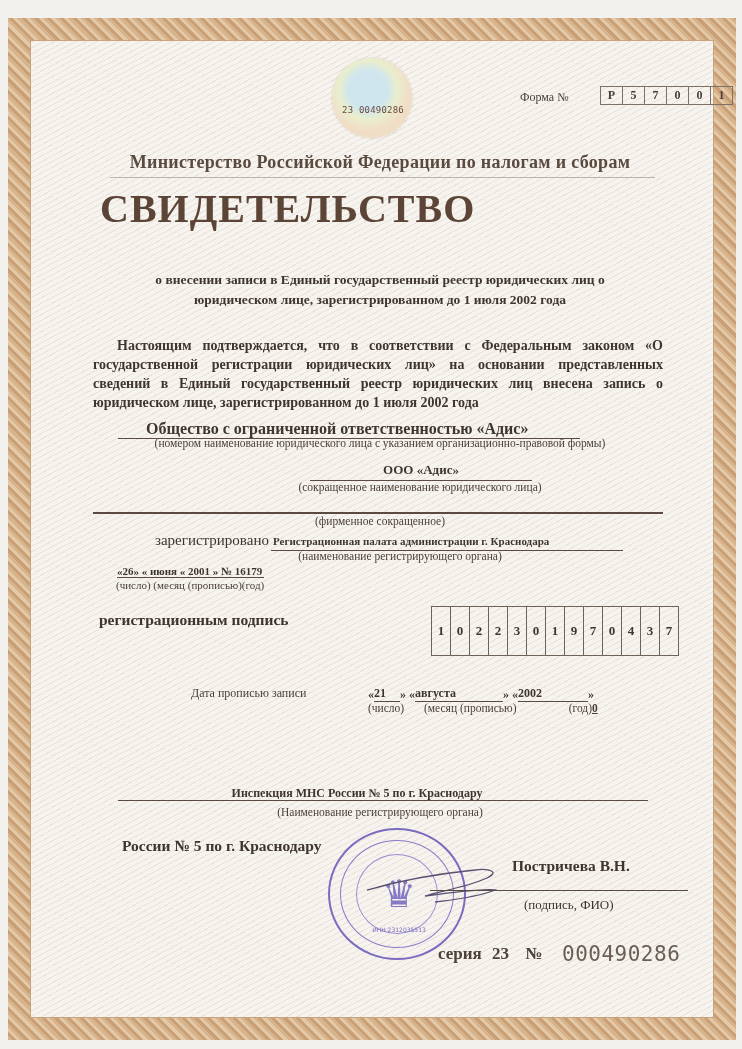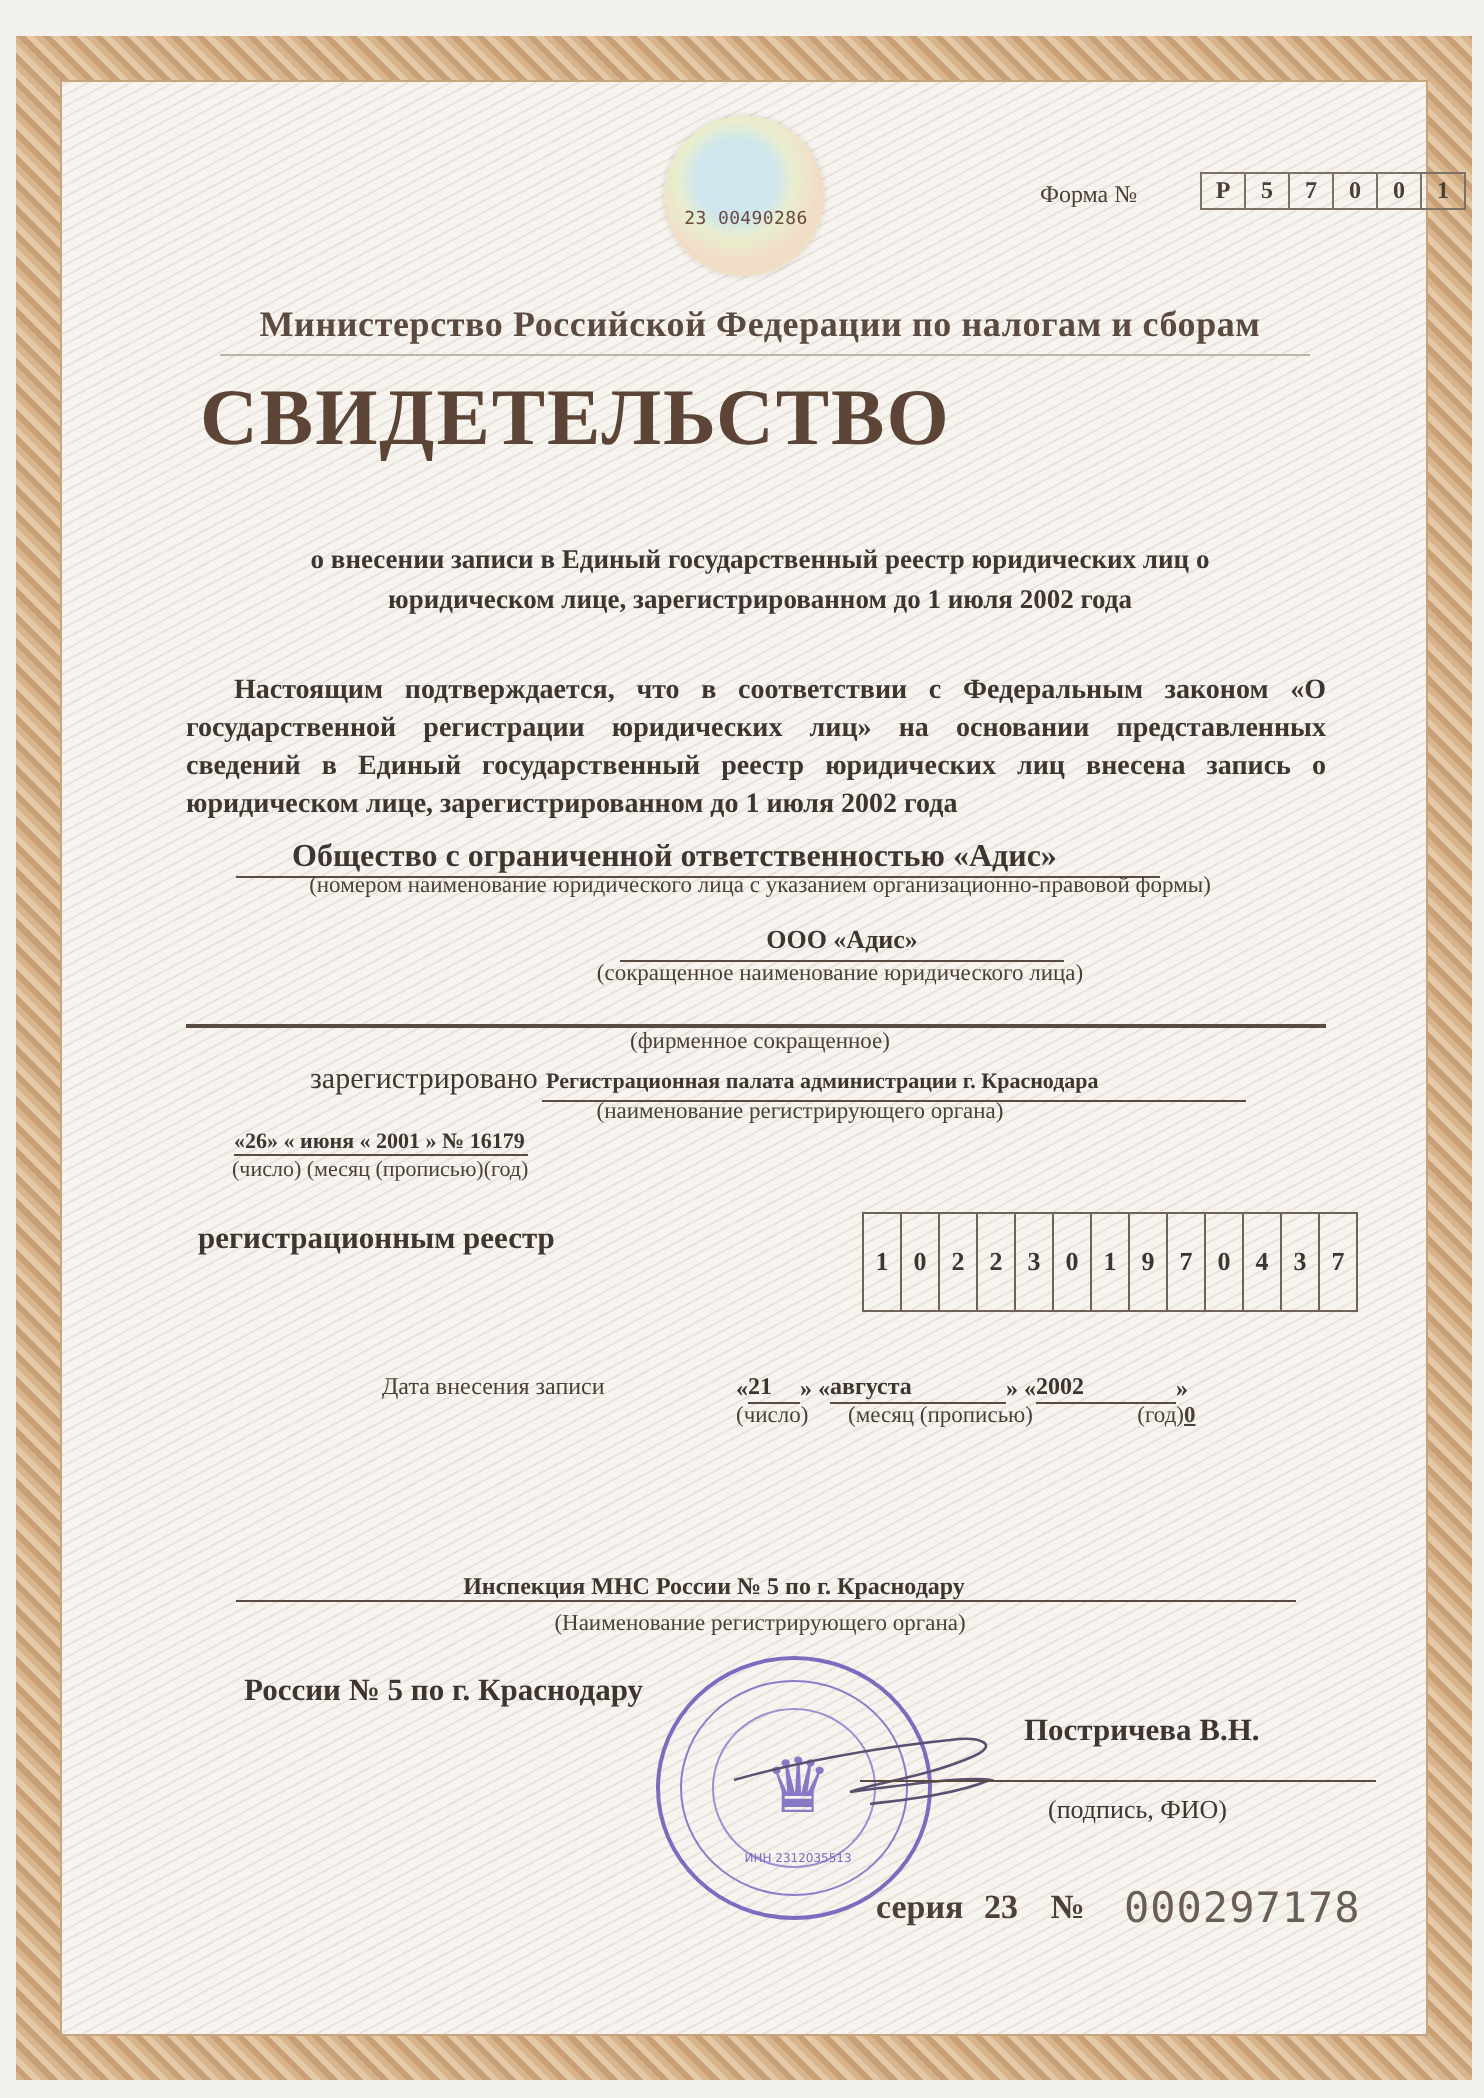--- a/index.html
+++ b/index.html
@@ -172,39 +172,39 @@
 <div class="abs firm-line"></div>
 <div class="abs caption firm-cap">(фирменное сокращенное)</div>
 
 <div class="abs reg-label">зарегистрировано</div>
 <div class="abs reg-org">Регистрационная палата администрации  г. Краснодара</div>
 <div class="abs caption reg-org-cap">(наименование регистрирующего органа)</div>
 <div class="abs reg-date">«26» «  июня  « 2001 » № 16179</div>
 <div class="abs reg-date-cap">(число) (месяц (прописью)(год)</div>
 
 <div class="abs ogrn-label">
-  <div style="padding-left:4px">регистрационным реестр</div>
+  <div style="padding-left:4px">регистрационным подпись</div>
 </div>
 <div class="abs ogrn-cells">
   <div class="cell">1</div>
   <div class="cell">0</div>
   <div class="cell">2</div>
   <div class="cell">2</div>
   <div class="cell">3</div>
   <div class="cell">0</div>
   <div class="cell">1</div>
   <div class="cell">9</div>
   <div class="cell">7</div>
   <div class="cell">0</div>
   <div class="cell">4</div>
   <div class="cell">3</div>
   <div class="cell">7</div>
 </div>
 
-<div class="abs entry-label">Дата внесения записи</div>
+<div class="abs entry-label">Дата прописью записи</div>
 <div class="abs entry-date">
   <span>«</span>
   <span class="f" style="width:26px">21</span>
   <span>» «</span>
   <span class="f" style="width:88px">августа</span>
   <span>» «</span>
   <span class="f" style="width:70px">2002</span>
   <span>»</span>
 </div>
 <div class="abs entry-date-cap">
@@ -232,13 +232,13 @@
 
 <div class="abs signer-name">Постричева В.Н.</div>
 <div class="abs sig-line"></div>
 <div class="abs sig-cap">(подпись, ФИО)</div>
 
 <div class="abs series">
   <span>серия</span>
   <span style="margin-left:6px">23</span>
   <span style="margin-left:12px">№</span>
 </div>
-<div class="abs series-num">000297178</div>
+<div class="abs series-num">000490286</div>
 
 </body></html>

